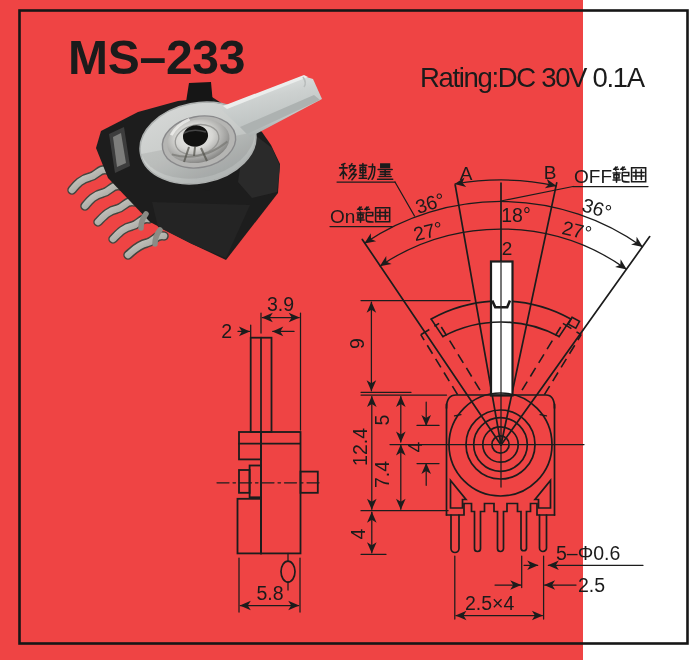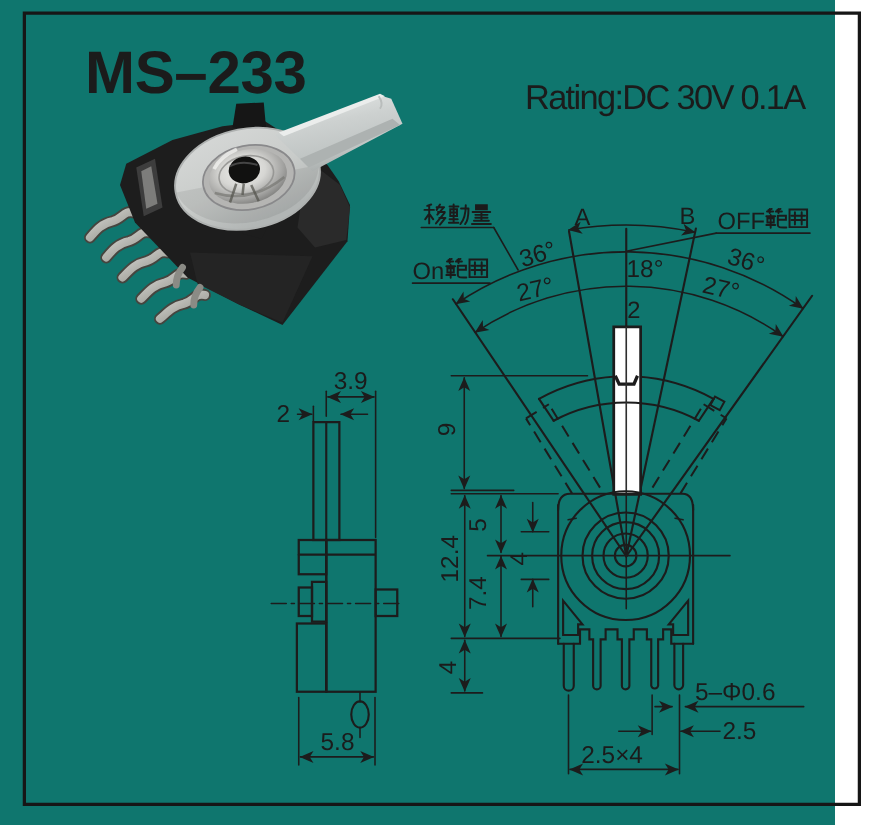--- a/index.html
+++ b/index.html
@@ -1,16 +1,16 @@
 <!DOCTYPE html>
 <html><head>
 <meta charset="utf-8">
 <style>
 html,body{margin:0;padding:0;background:#ffffff;}
-#page{width:668px;height:660px;position:relative;background:#0f766e;font-family:"Liberation Sans",sans-serif;}
+#page{width:583px;height:660px;position:relative;background:#ef4444;font-family:"Liberation Sans",sans-serif;}
 text{font-family:"Liberation Sans",sans-serif;fill:#1b1b1b;}
 .ln{stroke:#1c1c1c;stroke-width:1.7;fill:none;stroke-linecap:round;}
 .thin{stroke:#1c1c1c;stroke-width:1.25;fill:none;stroke-linecap:round;}
 .dim{font-size:19.5px;}
 </style>
 </head>
 <body>
 <div id="page">
 <svg width="700" height="660" viewBox="0 0 700 660">
 <defs>

